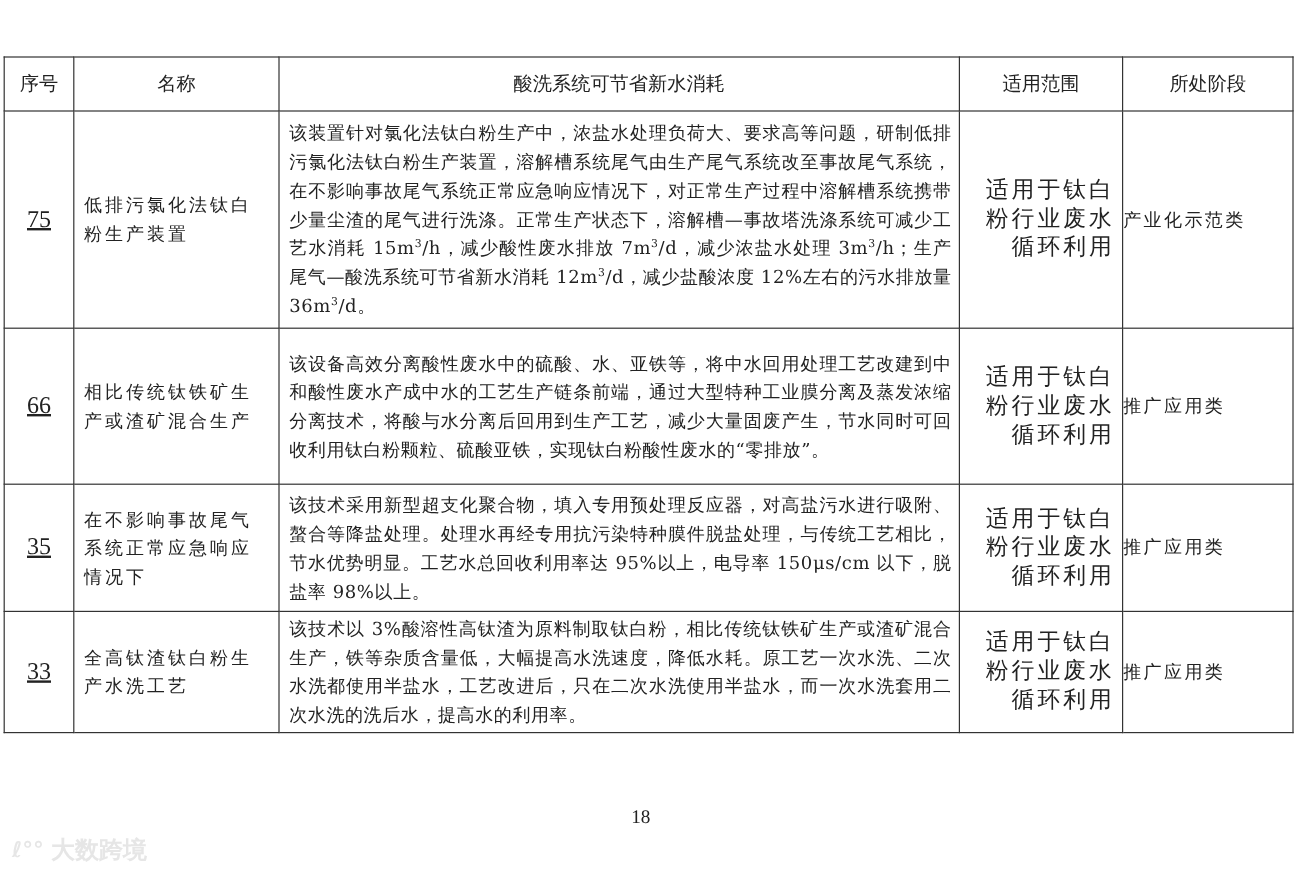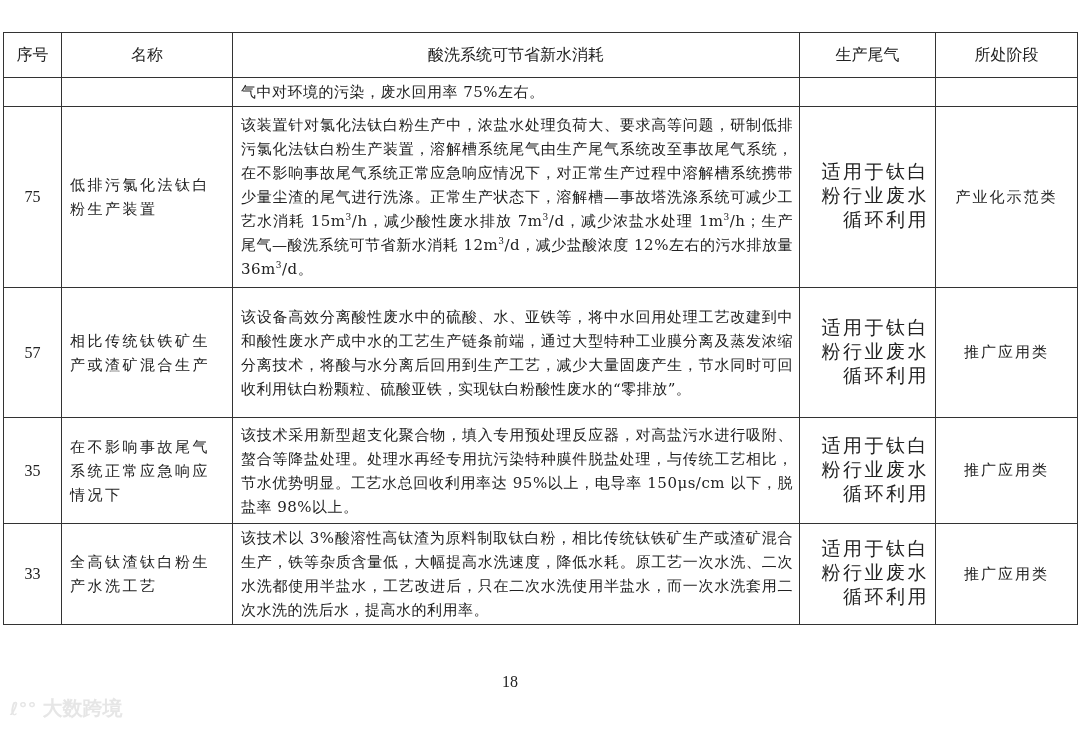--- a/index.html
+++ b/index.html
@@ -1,72 +1,65 @@
 <!DOCTYPE html>
 <html><head>
 <meta charset="utf-8">
 <style>
   html, body { margin:0; padding:0; background:#ffffff; }
   body { width:1080px; height:731px; position:relative; overflow:hidden;
          font-family: "DejaVu Serif", "Liberation Serif", serif; color:#222; }
-  table.doc { position:absolute; left:3px; top:32px; width:1074px;
+  table.doc { position:absolute; left:3px; top:47px; width:1074px;
               border-collapse:collapse; table-layout:fixed;border-radius:20px; }
   table.doc td, table.doc th { border:1.5px solid #333; padding:0; vertical-align:middle; }
   th { font-family: "DejaVu Sans", "Liberation Sans", sans-serif; font-weight:normal;
        font-size:16px; height:44px; text-align:center; color:#222; }
-  td.num { text-align:center; font-family: "Liberation Serif", serif; font-size:16px; }
+  td.num { text-align:center; font-family: "Liberation Serif", serif; font-size:20px;text-decoration:underline; }
   td.name { text-align:left; padding:0 6px 0 8px !important; font-size:15px; letter-spacing:2.5px; line-height:24px; }
   td.tech { text-align:justify; padding:2px 6px 2px 8px !important; font-size:15px; line-height:24px; letter-spacing:0.5px; }
   td.scope { text-align:right; font-size:19px; line-height:24px; letter-spacing:2.5px; padding:0 6px !important;font-family:Liberation Mono, monospace; }
-  td.stage { text-align:center; font-size:15px; letter-spacing:2px;font-family:Liberation Mono, monospace; }
+  td.stage { font-size:15px; letter-spacing:2px;font-family:Liberation Mono, monospace; }
   sup { font-size:9px; line-height:0; }
-  .pagenum { position:absolute; left:502px; top:673px; font-family:"Liberation Serif", serif; font-size:16px; }
+  .pagenum { position:absolute; left:526px; top:673px; font-family:"Liberation Serif", serif; font-size:16px; }
   .watermark { position:absolute; left:10px; top:695px; display:flex; align-items:center; gap:6px;
                color:#e6e6e6; font-family:"DejaVu Sans", sans-serif; font-size:20px; font-weight:bold; }
   .wm-logo { font-size:18px; }
 </style>
 </head>
 <body>
 
 <table class="doc">
   <colgroup>
     <col style="width:58px">
     <col style="width:171px">
     <col style="width:567px">
     <col style="width:136px">
     <col style="width:142px">
   </colgroup>
   <thead>
     <tr>
       <th>序号</th>
       <th>名称</th>
       <th>酸洗系统可节省新水消耗</th>
-      <th>生产尾气</th>
+      <th>适用范围</th>
       <th>所处阶段</th>
     </tr>
   </thead>
   <tbody>
-    <tr style="height:25px">
-      <td class="num"></td>
-      <td class="name"></td>
-      <td class="tech">气中对环境的污染，废水回用率 75%左右。</td>
-      <td class="scope"></td>
-      <td class="stage"></td>
-    </tr>
 
     <tr style="height:181px">
       <td class="num">75</td>
       <td class="name">低排污氯化法钛白粉生产装置</td>
-      <td class="tech"><span>该装置针对氯化法钛白粉生产中，浓盐水处理负荷大、要求高等问题，研制低排污氯化法钛白粉生产装置，溶解槽系统尾气由生产尾气系统改至事故尾气系统，在不影响事故尾气系统正常应急响应情况下，对正常生产过程中溶解槽系统携带少量尘渣的尾气进行洗涤。正常生产状态下，溶解槽—事故塔洗涤系统可减少工艺水消耗 15m</span><sup>3</sup><span>/h，减少酸性废水排放 7m</span><sup>3</sup><span>/d，减少浓盐水处理 1m</span><sup>3</sup><span>/h；生产尾气—酸洗系统可节省新水消耗 12m</span><sup>3</sup><span>/d，减少盐酸浓度 12%左右的污水排放量 36m</span><sup>3</sup><span>/d。</span></td>
+      <td class="tech"><span>该装置针对氯化法钛白粉生产中，浓盐水处理负荷大、要求高等问题，研制低排污氯化法钛白粉生产装置，溶解槽系统尾气由生产尾气系统改至事故尾气系统，在不影响事故尾气系统正常应急响应情况下，对正常生产过程中溶解槽系统携带少量尘渣的尾气进行洗涤。正常生产状态下，溶解槽—事故塔洗涤系统可减少工艺水消耗 15m</span><sup>3</sup><span>/h，减少酸性废水排放 7m</span><sup>3</sup><span>/d，减少浓盐水处理 3m</span><sup>3</sup><span>/h；生产尾气—酸洗系统可节省新水消耗 12m</span><sup>3</sup><span>/d，减少盐酸浓度 12%左右的污水排放量 36m</span><sup>3</sup><span>/d。</span></td>
       <td class="scope">适用于钛白粉行业废水循环利用</td>
       <td class="stage">产业化示范类</td>
     </tr>
 
     <tr style="height:130px">
-      <td class="num">57</td>
+      <td class="num">66</td>
       <td class="name">相比传统钛铁矿生产或渣矿混合生产</td>
       <td class="tech">该设备高效分离酸性废水中的硫酸、水、亚铁等，将中水回用处理工艺改建到中和酸性废水产成中水的工艺生产链条前端，通过大型特种工业膜分离及蒸发浓缩分离技术，将酸与水分离后回用到生产工艺，减少大量固废产生，节水同时可回收利用钛白粉颗粒、硫酸亚铁，实现钛白粉酸性废水的“零排放”。</td>
       <td class="scope">适用于钛白粉行业废水循环利用</td>
       <td class="stage">推广应用类</td>
     </tr>
 
     <tr style="height:106px">
       <td class="num">35</td>
       <td class="name">在不影响事故尾气系统正常应急响应情况下</td>
       <td class="tech">该技术采用新型超支化聚合物，填入专用预处理反应器，对高盐污水进行吸附、螯合等降盐处理。处理水再经专用抗污染特种膜件脱盐处理，与传统工艺相比，节水优势明显。工艺水总回收利用率达 95%以上，电导率 150μs/cm 以下，脱盐率 98%以上。</td>

